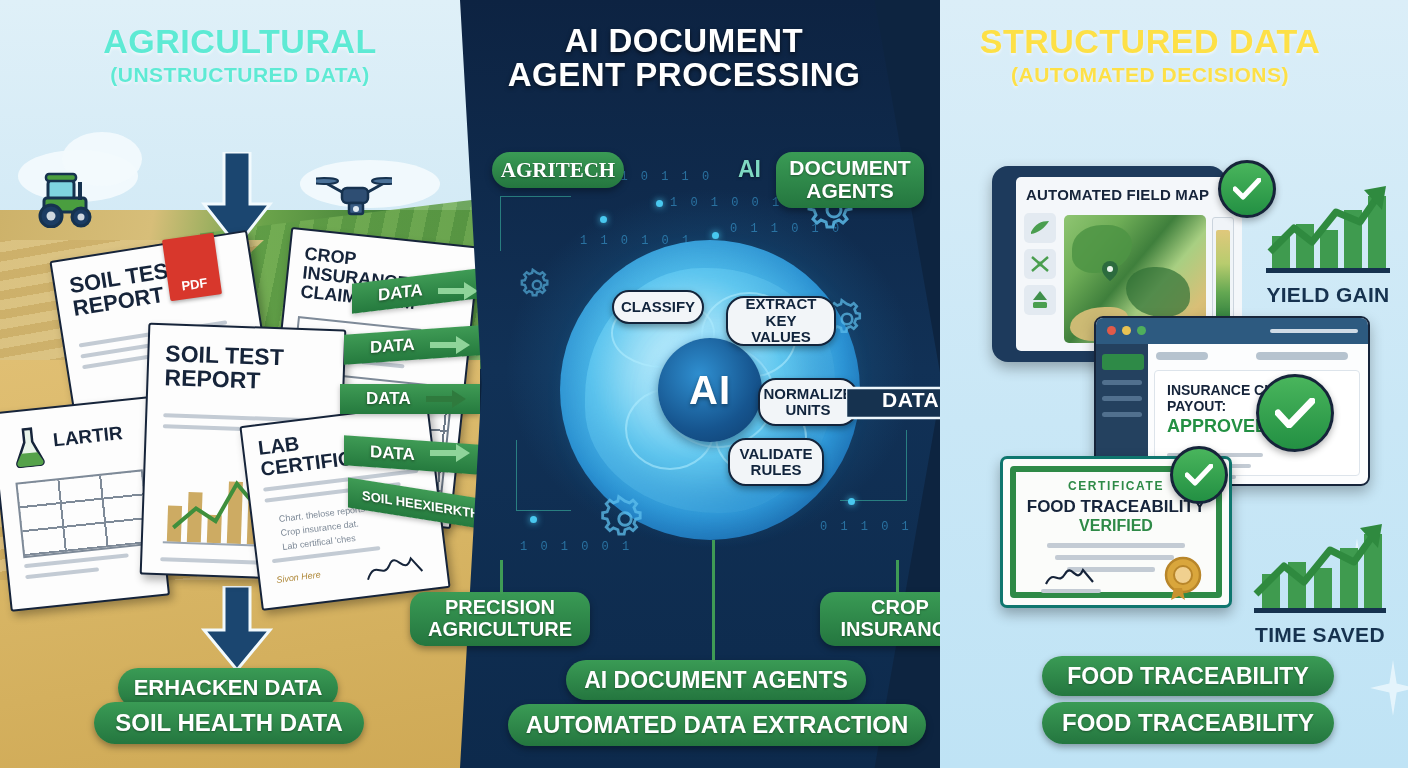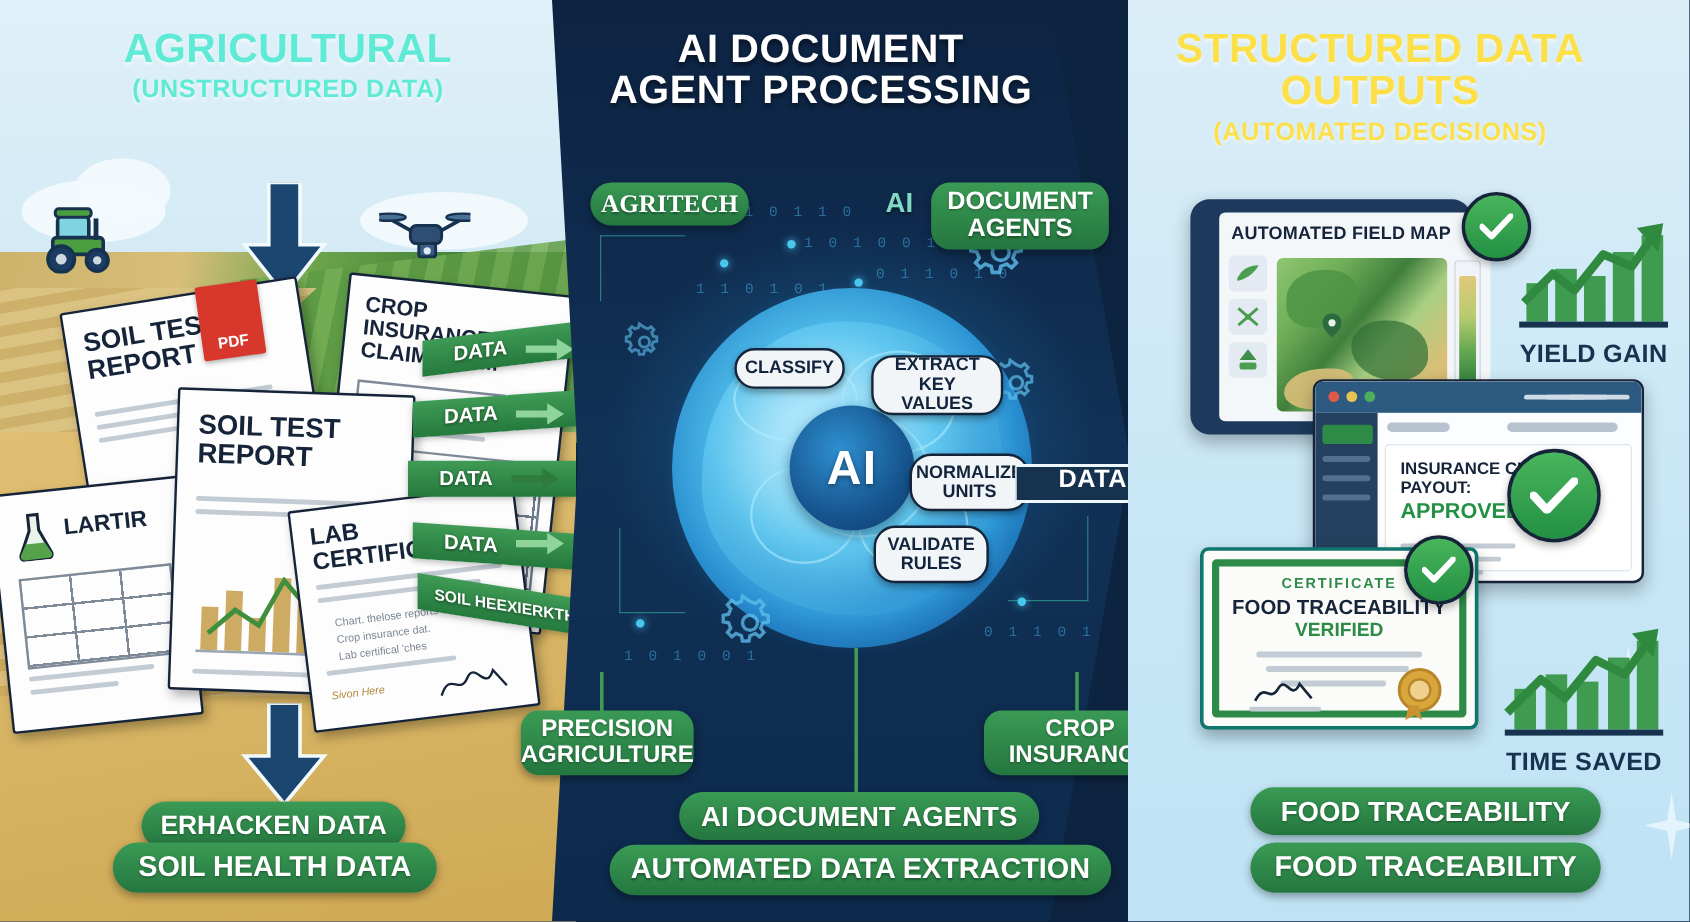--- a/index.html
+++ b/index.html
@@ -367,21 +367,21 @@
   </div>
   <div class="pill" style="left:776px;top:152px;width:148px;height:56px;font-size:21px;border-radius:16px;">
     <span>DOCUMENT AGENTS</span>
   </div>
 
   <svg style="position:absolute;left:846px;top:372px;" width="168" height="62" viewBox="0 0 168 62">
     <path d="M0 16 H118 V2 L166 31 L118 60 V46 H0 Z" fill="#16324f" stroke="#eef7fc" stroke-width="2.5"></path>
   </svg>
   <div style="position:absolute;left:882px;top:388px;color:#fff;font-weight:800;font-size:21px;letter-spacing:.5px;">DATA</div>
 
-  <div class="pill" style="left:434px;top:592px;width:144px;height:54px;font-size:20px;border-radius:15px;">
+  <div class="pill" style="left:410px;top:592px;width:180px;height:54px;font-size:20px;border-radius:15px;">
     <span>PRECISION AGRICULTURE</span>
   </div>
   <div class="pill" style="left:820px;top:592px;width:160px;height:54px;font-size:20px;border-radius:15px;">
     <span>CROP INSURANCE</span>
   </div>
   <div class="pill" style="left:566px;top:660px;width:300px;height:40px;font-size:23px;">
     <span>AI DOCUMENT AGENTS</span>
   </div>
   <div class="pill" style="left:508px;top:704px;width:418px;height:42px;font-size:24px;">
     <span>AUTOMATED DATA EXTRACTION</span>
@@ -540,17 +540,16 @@
 
   <div class="pill" style="left:1042px;top:656px;width:292px;height:40px;font-size:23px;">
     <span>FOOD TRACEABILITY</span>
   </div>
   <div class="pill" style="left:1042px;top:702px;width:292px;height:42px;font-size:24px;">
     <span>FOOD TRACEABILITY</span>
   </div>
 
   <div class="head" id="head-right">
     <div class="t1">STRUCTURED DATA</div>
-    <div class="t1">OUTPUTS</div>
     <div class="t2">(AUTOMATED DECISIONS)</div>
   </div>
 
 </div>
 
 </body></html>

